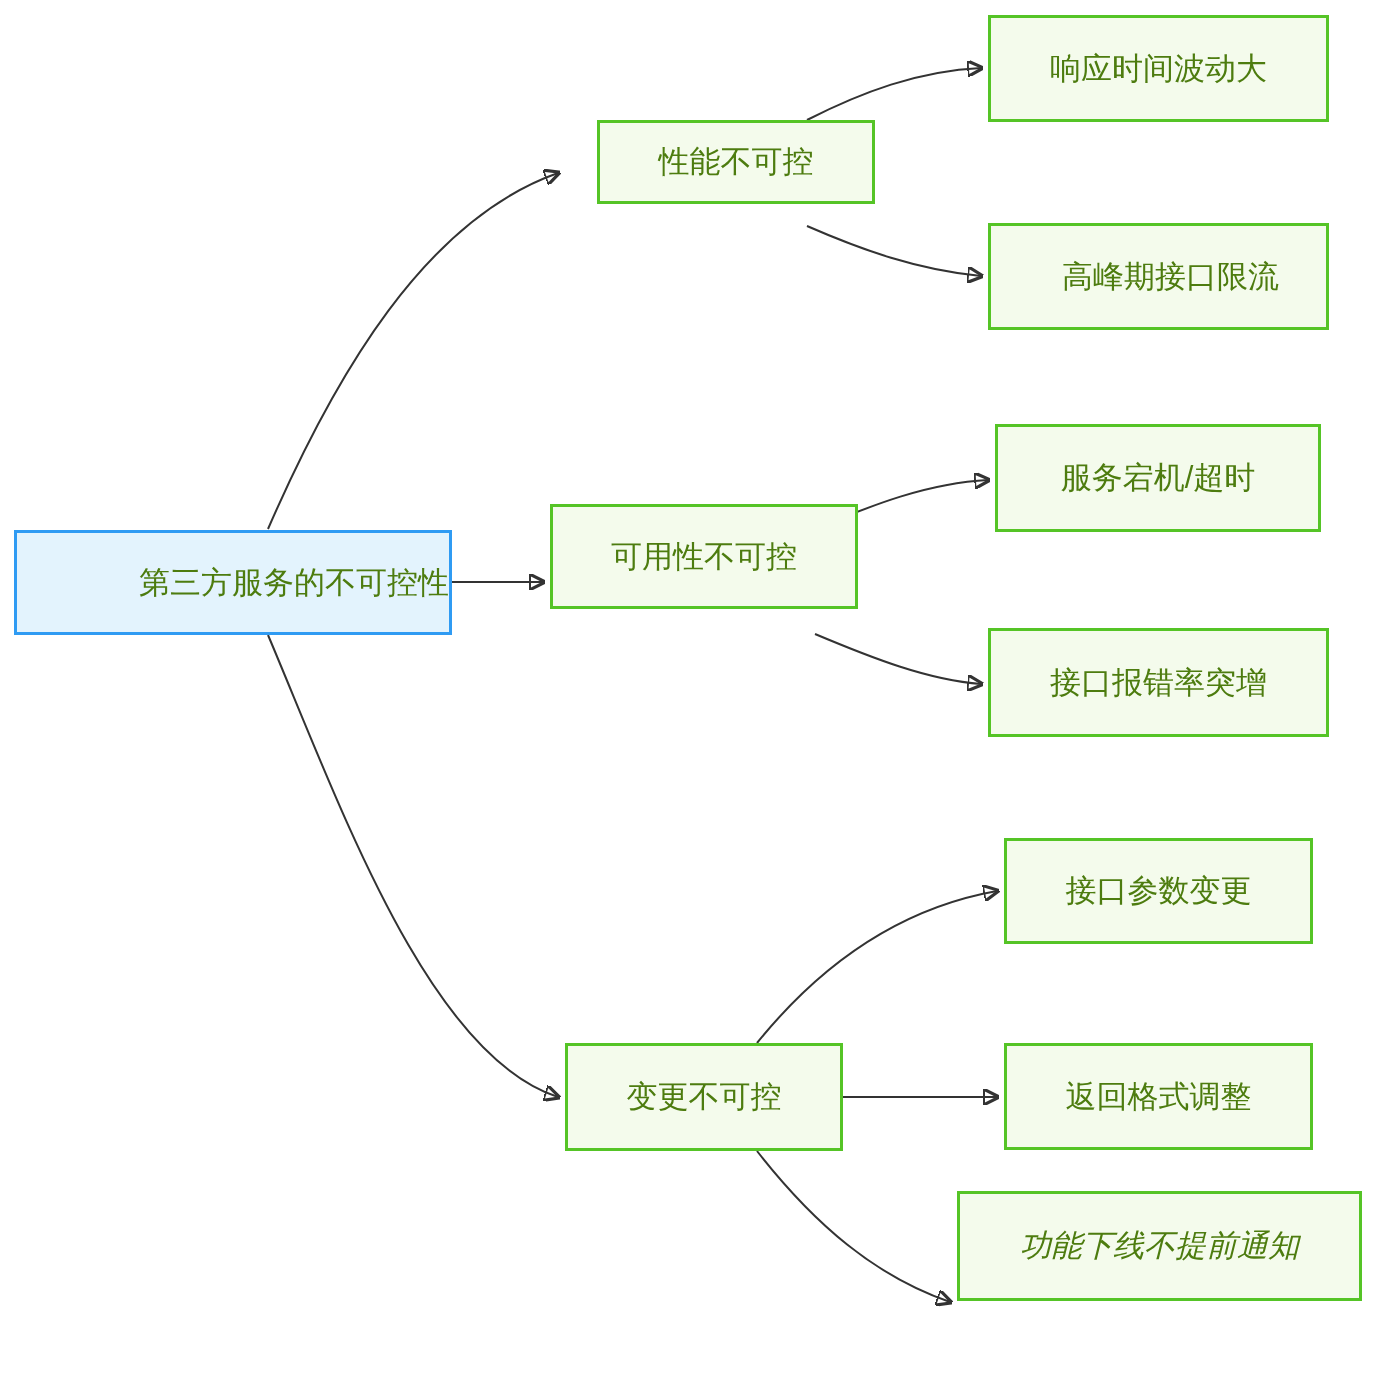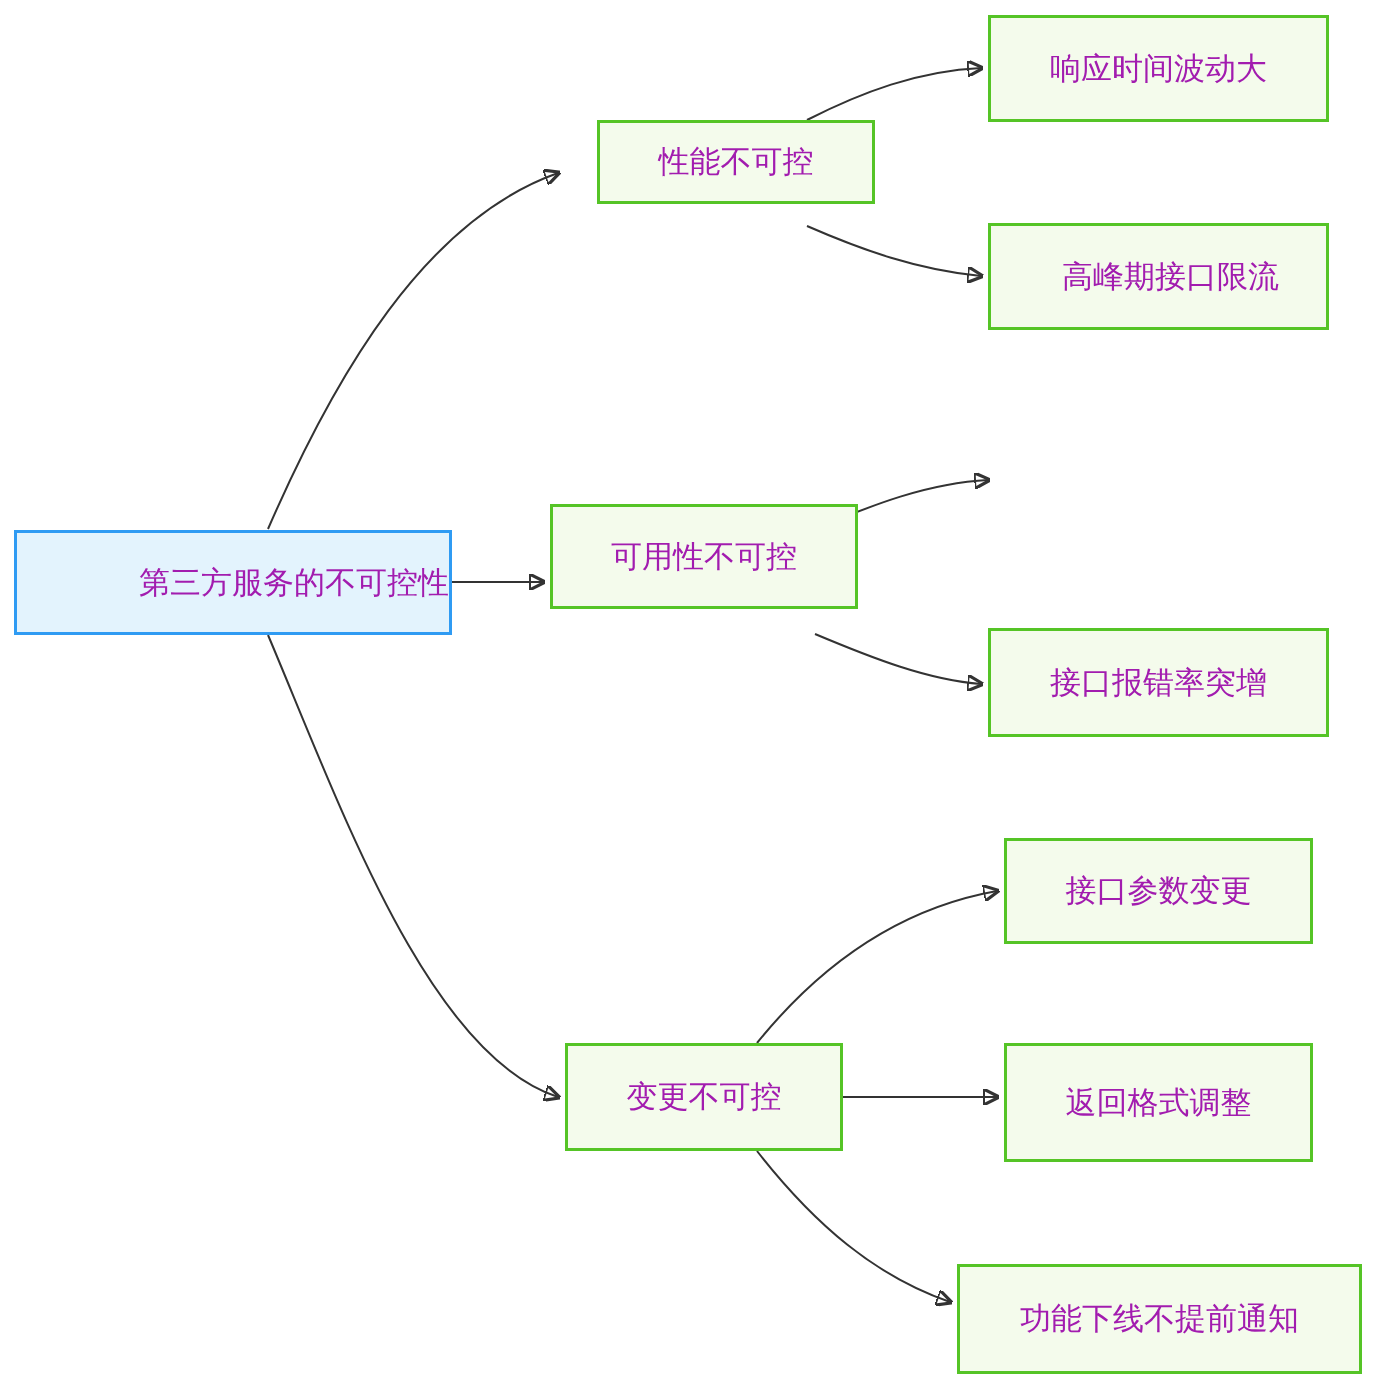--- a/index.html
+++ b/index.html
@@ -29,21 +29,21 @@
     stroke-width: 2px;
   }
   .node {
     position: absolute;
     box-sizing: border-box;
     display: flex;
     align-items: center;
     justify-content: center;
     border: 3px solid;
     font-size: 31px;
-    color: #a21caf;
+    color: #4d7c0f;
     text-align: center;
     line-height: 1.2;
     white-space: nowrap;
     cursor: default;
   }
   .node-blue {
     background: #e3f3fd;
     border-color: #2f9bf3;
     justify-content: flex-end;
   }
@@ -92,30 +92,33 @@
   </div>
 
   <div class="node node-green" style="left:988px; top:15px; width:341px; height:107px;">
     <span>响应时间波动大</span>
   </div>
 
   <div class="node node-green" style="left:988px; top:223px; width:341px; height:107px;padding-left:24px;">
     <span>高峰期接口限流</span>
   </div>
 
+  <div class="node node-green" style="left:995px; top:424px; width:326px; height:108px;">
+    <span>服务宕机/超时</span>
+  </div>
 
   <div class="node node-green" style="left:988px; top:628px; width:341px; height:109px;">
     <span>接口报错率突增</span>
   </div>
 
   <div class="node node-green" style="left:1004px; top:838px; width:309px; height:106px;">
     <span>接口参数变更</span>
   </div>
 
-  <div class="node node-green" style="left:1004px; top:1043px; width:309px; height:119px;">
+  <div class="node node-green" style="left:1004px; top:1043px; width:309px; height:107px;">
     <span>返回格式调整</span>
   </div>
 
-  <div class="node node-green" style="left:957px; top:1264px; width:405px; height:110px;">
+  <div class="node node-green" style="left:957px; top:1191px; width:405px; height:110px;font-style:italic;">
     <span>功能下线不提前通知</span>
   </div>
 
 </div>
 
 </body></html>

